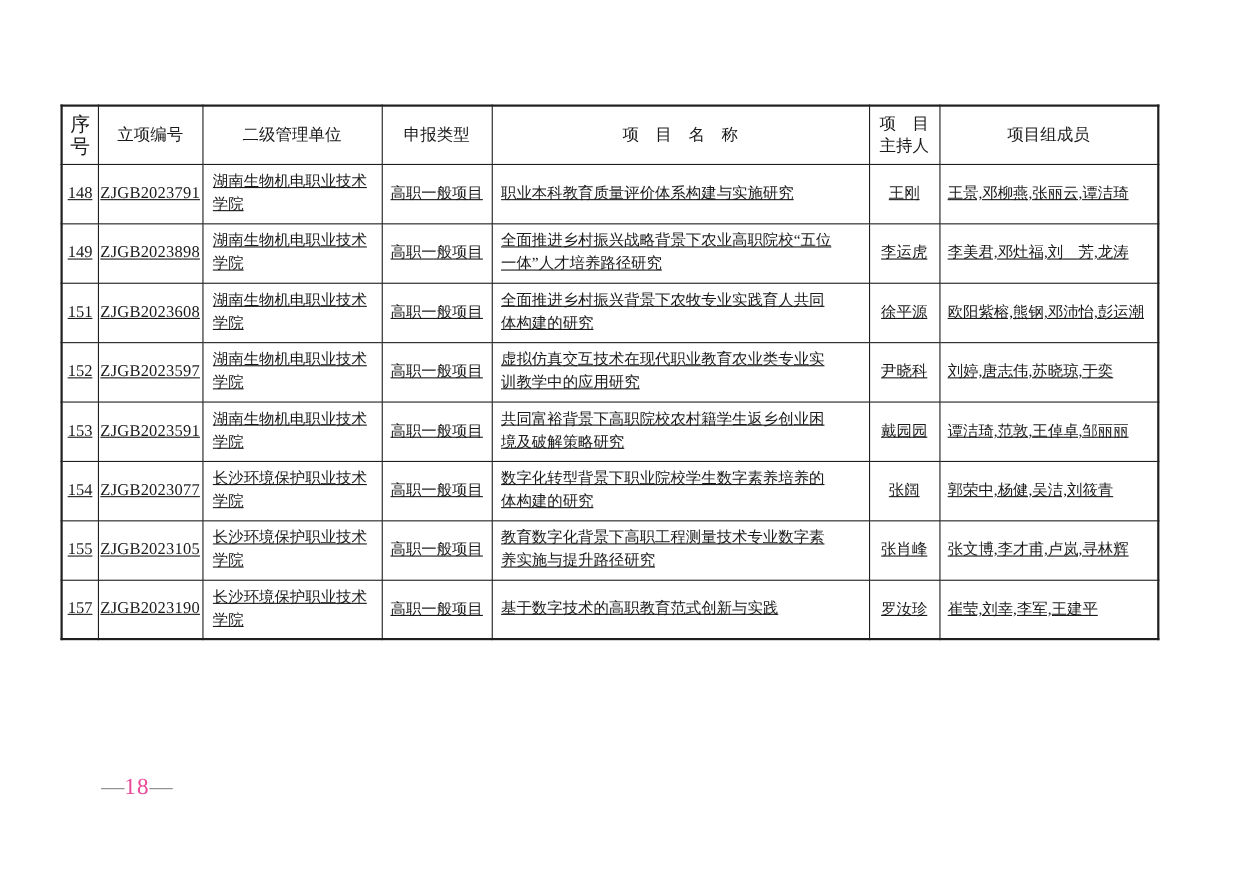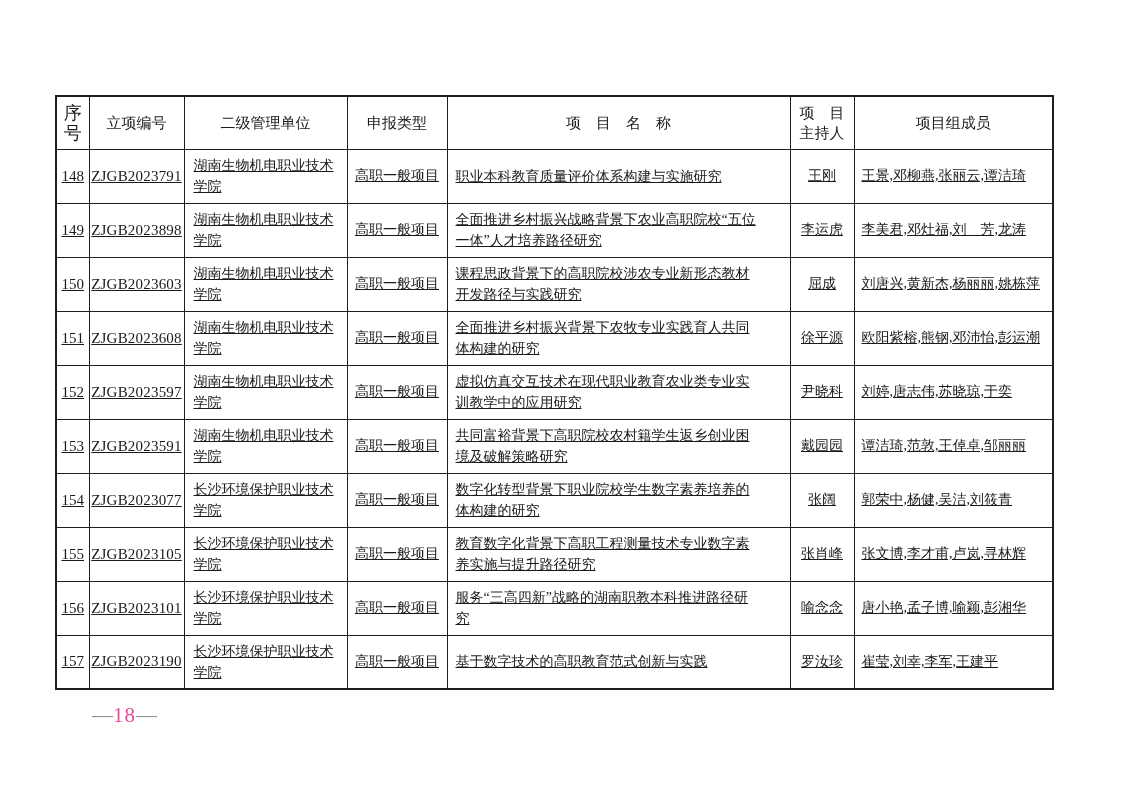--- a/index.html
+++ b/index.html
@@ -105,31 +105,20 @@
           <td class="col-code">ZJGB2023898</td>
           <td class="col-unit">湖南生物机电职业技术
 学院</td>
           <td class="col-type">高职一般项目</td>
           <td class="col-name">全面推进乡村振兴战略背景下农业高职院校“五位
 一体”人才培养路径研究</td>
           <td class="col-leader">李运虎</td>
           <td class="col-members">李美君,邓灶福,刘　芳,龙涛</td>
         </tr>
         <tr>
-          <td class="col-index">150</td>
-          <td class="col-code">ZJGB2023603</td>
-          <td class="col-unit">湖南生物机电职业技术
-学院</td>
-          <td class="col-type">高职一般项目</td>
-          <td class="col-name">课程思政背景下的高职院校涉农专业新形态教材
-开发路径与实践研究</td>
-          <td class="col-leader">屈成</td>
-          <td class="col-members">刘唐兴,黄新杰,杨丽丽,姚栋萍</td>
-        </tr>
-        <tr>
           <td class="col-index">151</td>
           <td class="col-code">ZJGB2023608</td>
           <td class="col-unit">湖南生物机电职业技术
 学院</td>
           <td class="col-type">高职一般项目</td>
           <td class="col-name">全面推进乡村振兴背景下农牧专业实践育人共同
 体构建的研究</td>
           <td class="col-leader">徐平源</td>
           <td class="col-members">欧阳紫榕,熊钢,邓沛怡,彭运潮</td>
         </tr>
@@ -171,31 +160,20 @@
           <td class="col-code">ZJGB2023105</td>
           <td class="col-unit">长沙环境保护职业技术
 学院</td>
           <td class="col-type">高职一般项目</td>
           <td class="col-name">教育数字化背景下高职工程测量技术专业数字素
 养实施与提升路径研究</td>
           <td class="col-leader">张肖峰</td>
           <td class="col-members">张文博,李才甫,卢岚,寻林辉</td>
         </tr>
         <tr>
-          <td class="col-index">156</td>
-          <td class="col-code">ZJGB2023101</td>
-          <td class="col-unit">长沙环境保护职业技术
-学院</td>
-          <td class="col-type">高职一般项目</td>
-          <td class="col-name">服务“三高四新”战略的湖南职教本科推进路径研
-究</td>
-          <td class="col-leader">喻念念</td>
-          <td class="col-members">唐小艳,孟子博,喻颖,彭湘华</td>
-        </tr>
-        <tr>
           <td class="col-index">157</td>
           <td class="col-code">ZJGB2023190</td>
           <td class="col-unit">长沙环境保护职业技术
 学院</td>
           <td class="col-type">高职一般项目</td>
           <td class="col-name">基于数字技术的高职教育范式创新与实践</td>
           <td class="col-leader">罗汝珍</td>
           <td class="col-members">崔莹,刘幸,李军,王建平</td>
         </tr>
       </tbody>

